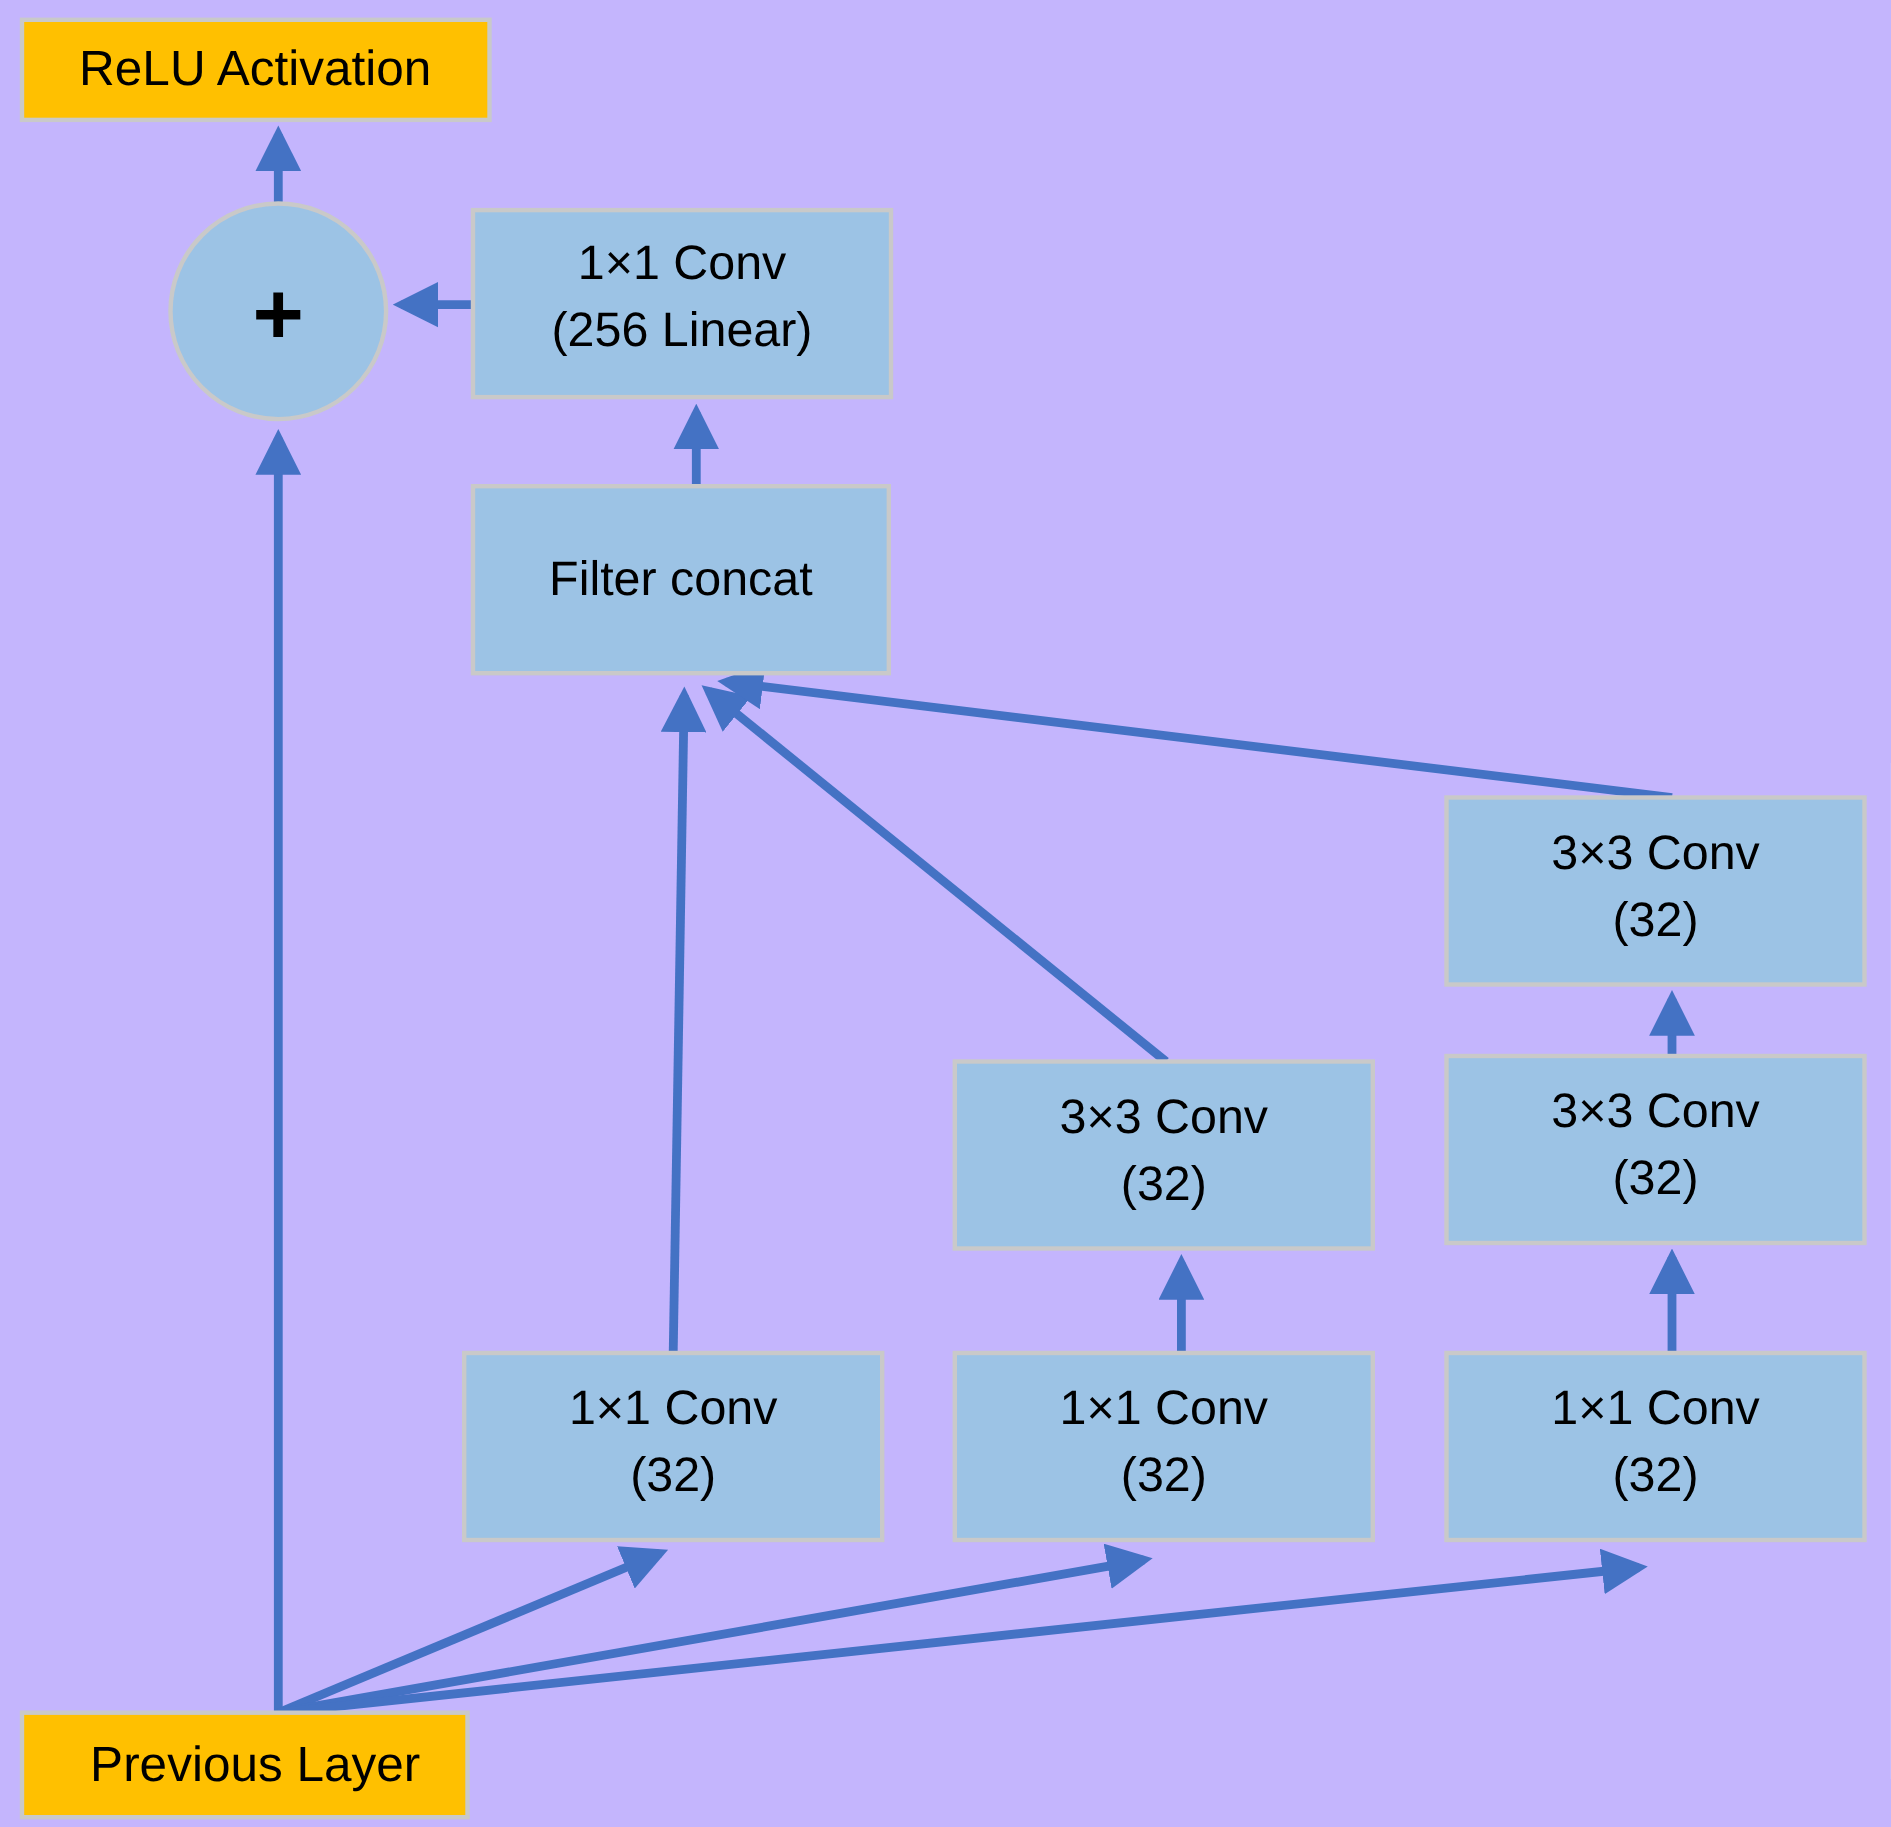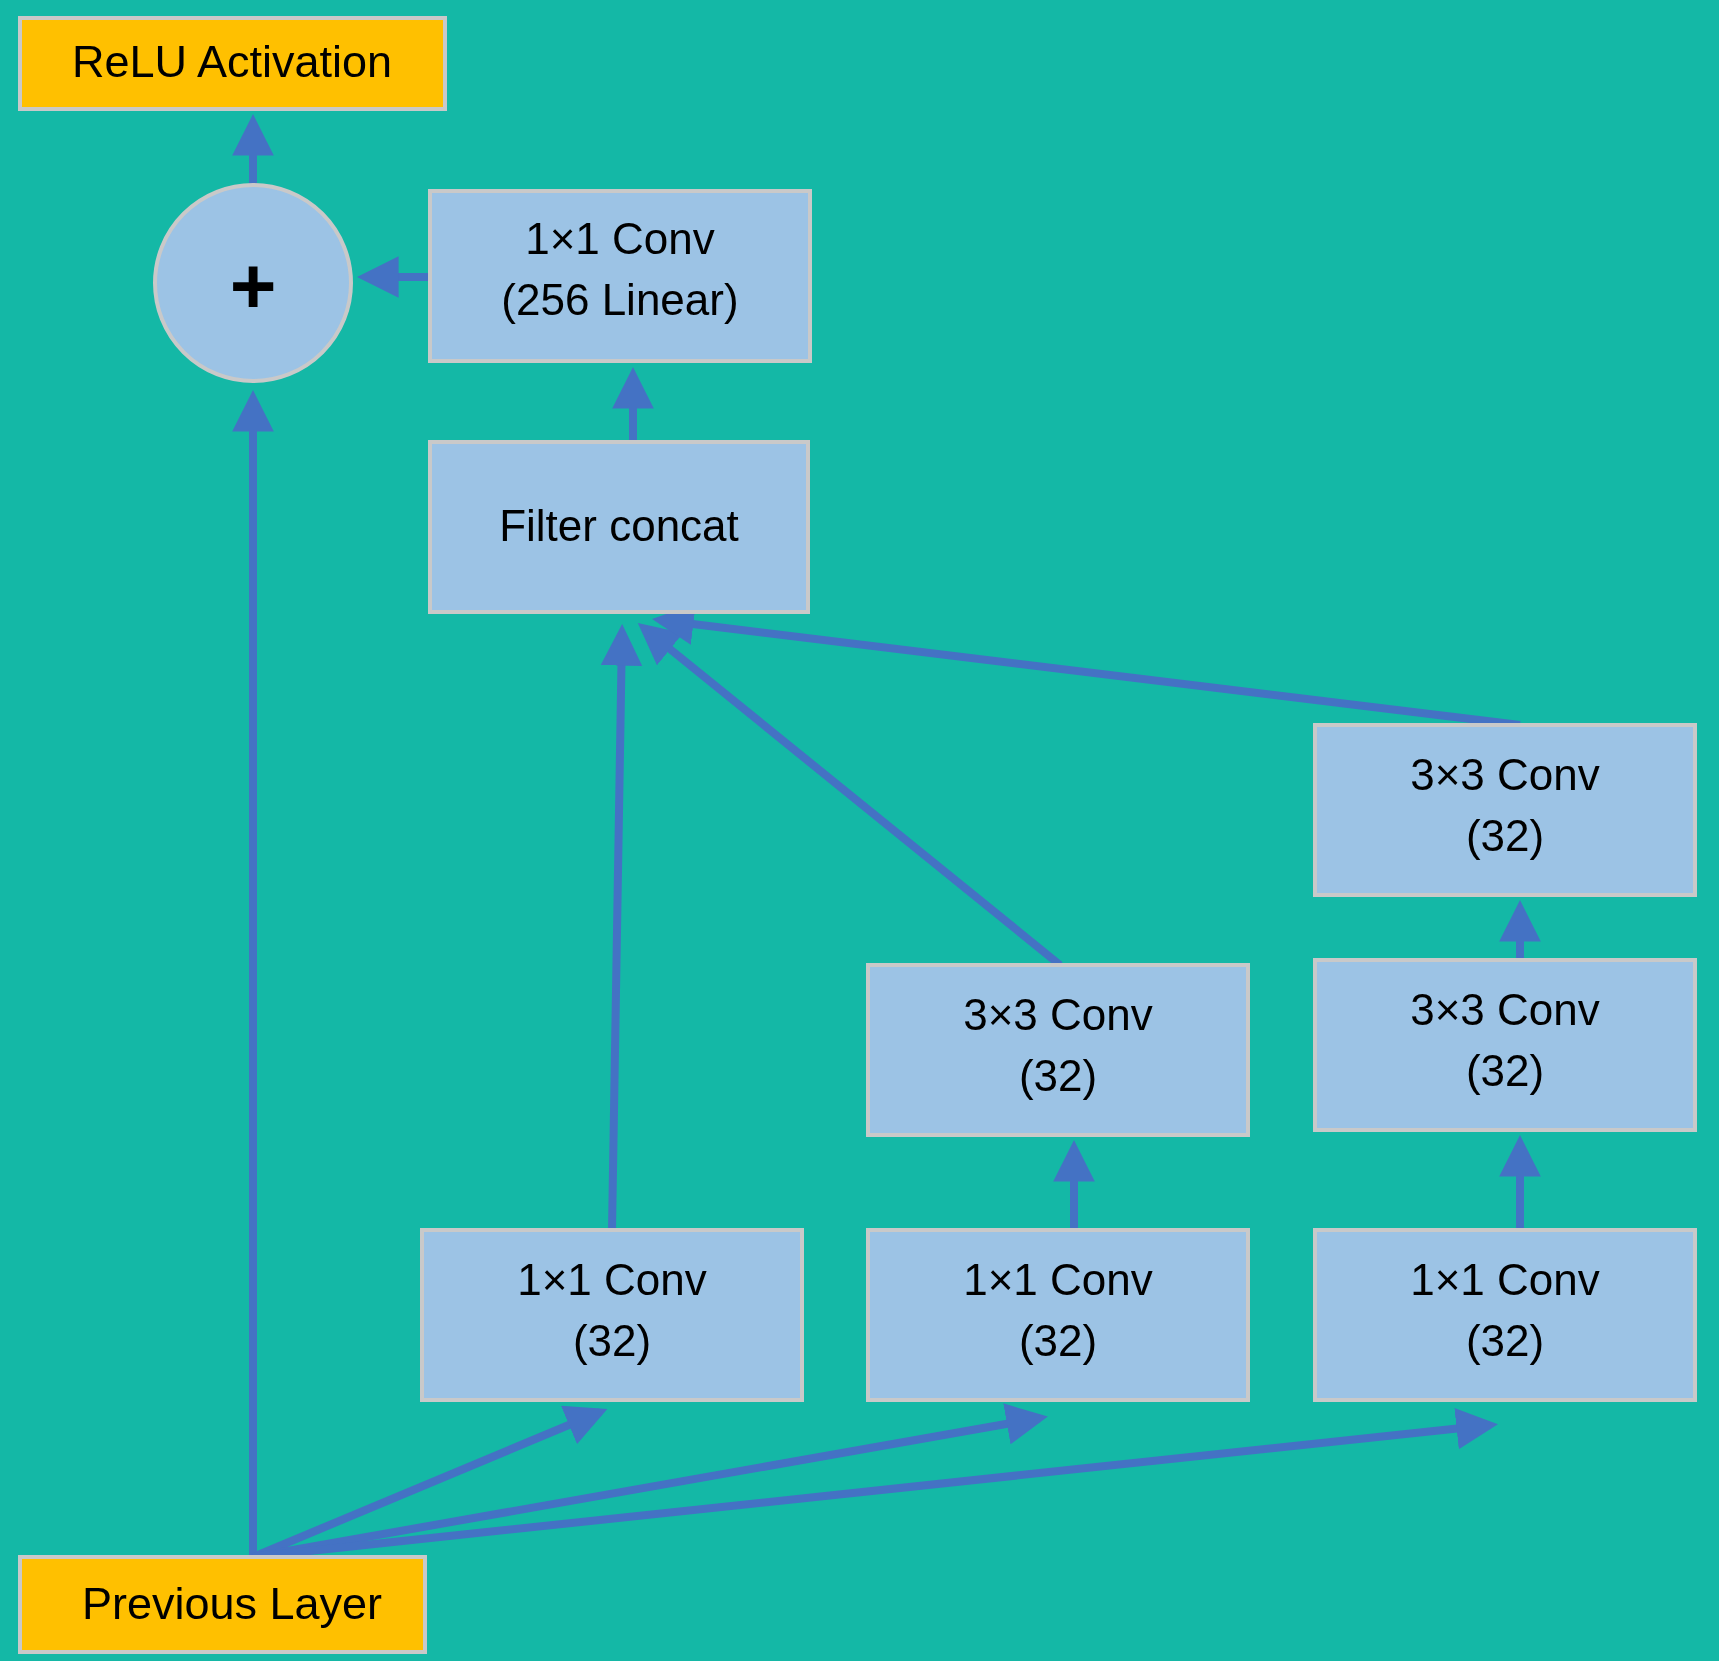--- a/index.html
+++ b/index.html
@@ -10,21 +10,21 @@
   body {
     width: 1719px;
     height: 1661px;
     font-family: "Liberation Sans", sans-serif;
     overflow: hidden;
   }
   #diagram-root {
     position: relative;
     width: 1719px;
     height: 1661px;
-    background: #14b8a6;
+    background: #c4b5fd;
   }
   svg#diagram-svg {
     position: absolute;
     top: 0;
     left: 0;
     width: 1719px;
     height: 1661px;
     display: block;
   }
   .node-label {

